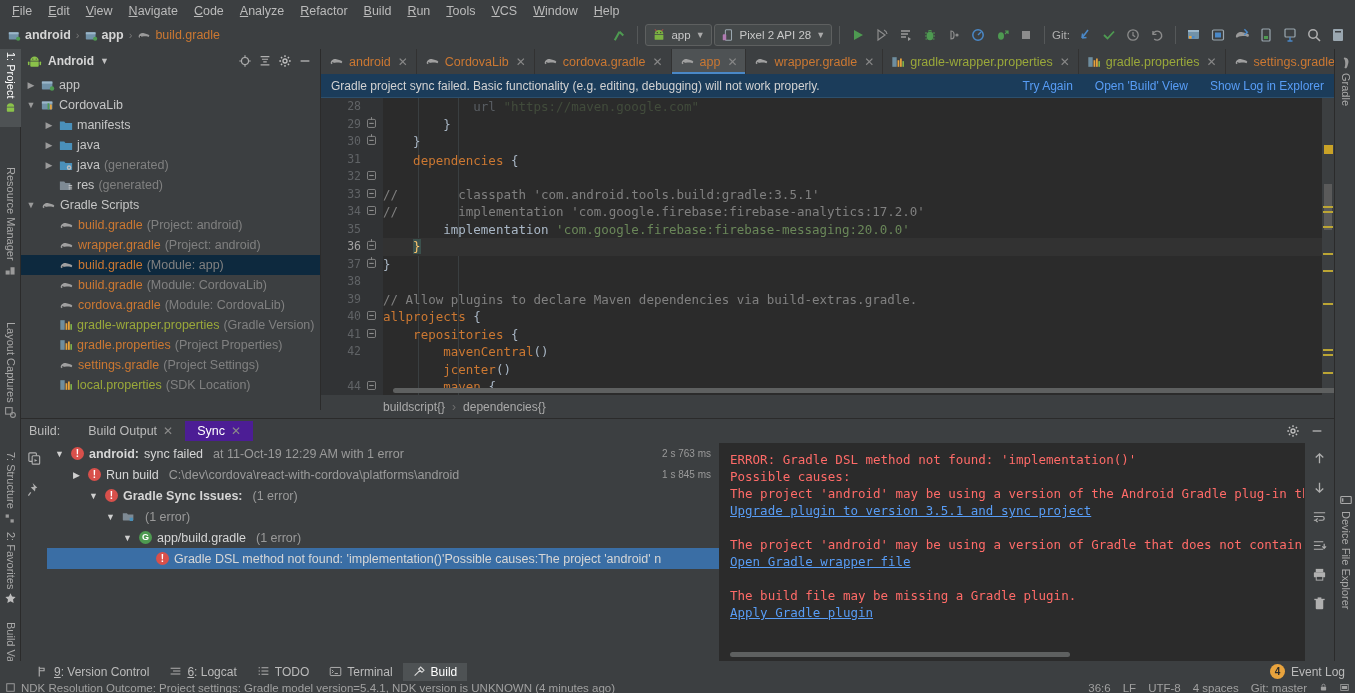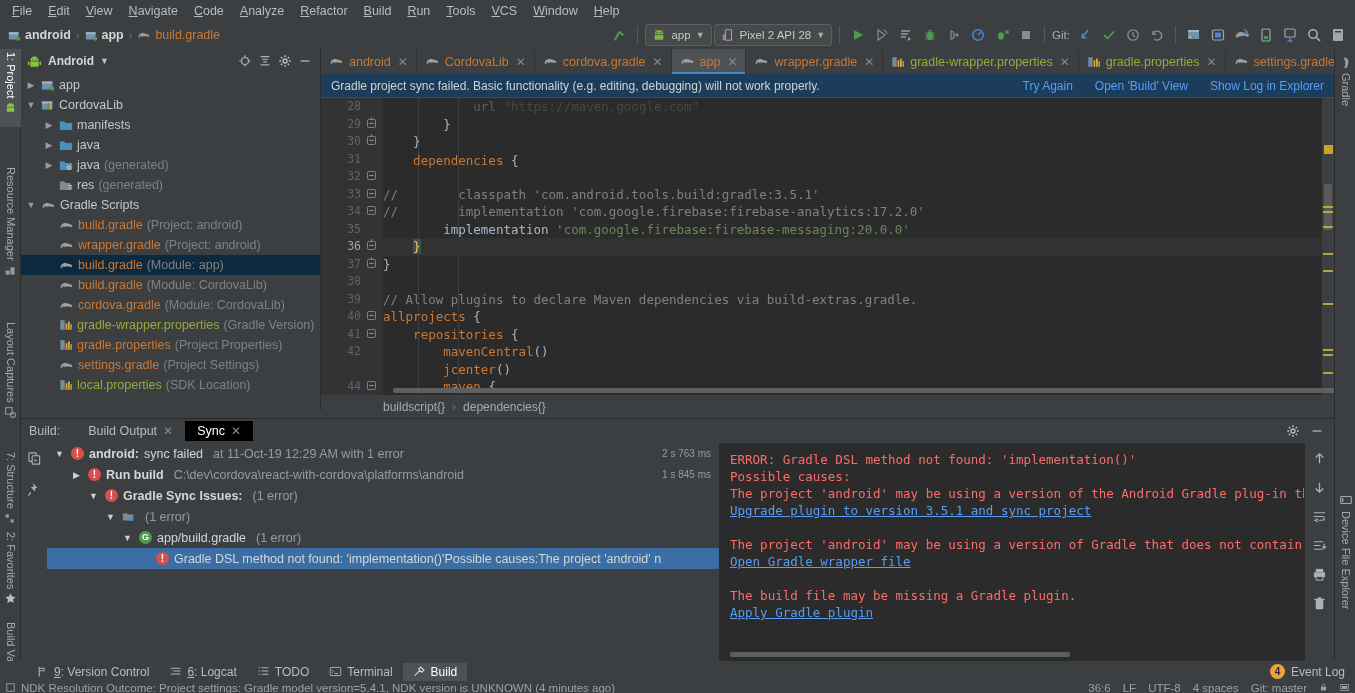--- a/index.html
+++ b/index.html
@@ -169,21 +169,21 @@
   .buildpane {
     position: absolute; left: 21px; top: 418px; width: 1313px; height: 243px;
     background: #3c3f41; border-top: 1px solid #2b2b2b;
   }
   .build-tabs {
     height: 24px; display: flex; align-items: center; gap: 0; padding-left: 8px;
     font-size: 12.5px;
   }
   .build-tabs .caption { color: #bbbbbb; margin-right: 16px; }
   .btab { display: flex; align-items: center; gap: 6px; padding: 3px 12px; color: #bbbbbb; }
-  .btab.active { background: #000000; color: #ffffff; }
+  .btab.active { background: #4c1d95; color: #ffffff; }
   .btab .x { color: #8a8a8a; font-size: 12px; }
   .build-gear { margin-left: auto; display: flex; gap: 10px; padding-right: 10px; }
 
   .build-body { position: absolute; left: 0; top: 24px; right: 0; bottom: 0; display: flex; }
   .build-sidebar { width: 26px; background: #3c3f41; padding-top: 8px;
                    display: flex; flex-direction: column; align-items: center; gap: 16px; }
   .build-tree { width: 673px; background: #3c3f41; position: relative; border-right: 1px solid #2b2b2b; }
   .brow {
     display: flex; align-items: center; height: 21px; gap: 5px;
     font-size: 12.5px; white-space: nowrap; padding-right: 8px;
@@ -979,21 +979,21 @@
             <span class="tw">▼</span>
             <span class="err-ico">!</span>
             <span class="btxt" style="font-weight: bold;">android:</span>
             <span class="btxt"> sync failed</span>
             <span class="bdim" style="margin-left: 5px;">at 11-Oct-19 12:29 AM  with 1 error</span>
             <span class="btime">2 s 763 ms</span>
           </div>
           <div class="brow" style="padding-left: 23px;">
             <span class="tw">▶</span>
             <span class="err-ico">!</span>
-            <span class="btxt" style="font-weight: bold;">Run build</span>
+            <span class="btxt" style="font-weight: normal;">Run build</span>
             <span class="bdim" style="margin-left: 5px;">C:\dev\cordova\react-with-cordova\platforms\android</span>
             <span class="btime">1 s 845 ms</span>
           </div>
           <div class="brow" style="padding-left: 40px;">
             <span class="tw">▼</span>
             <span class="err-ico">!</span>
             <span class="btxt" style="font-weight: bold;">Gradle Sync Issues:</span>
             <span class="bdim" style="margin-left: 5px;">(1 error)</span>
           </div>
           <div class="brow" style="padding-left: 57px;">

